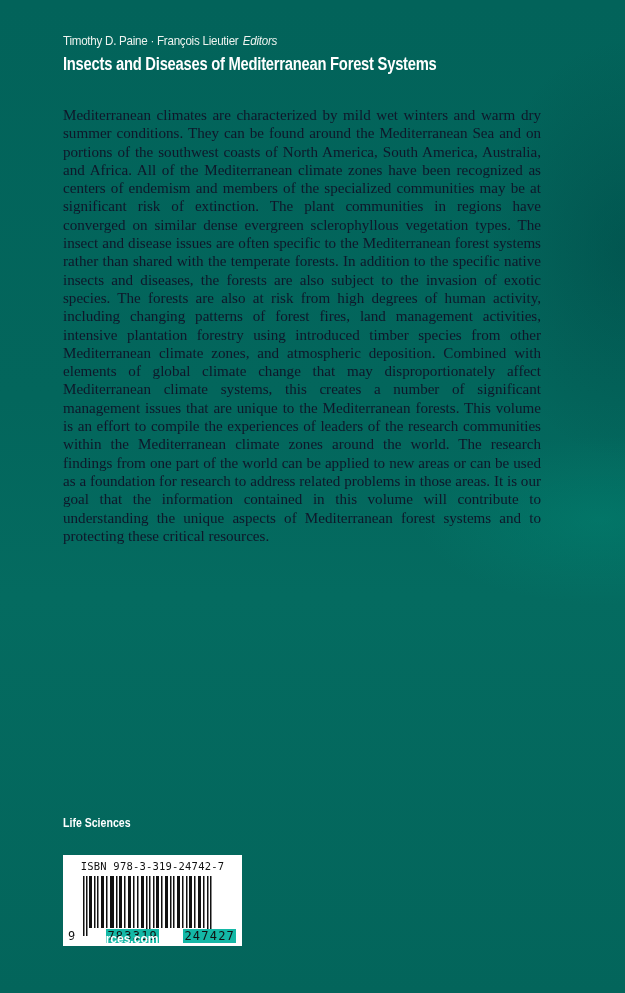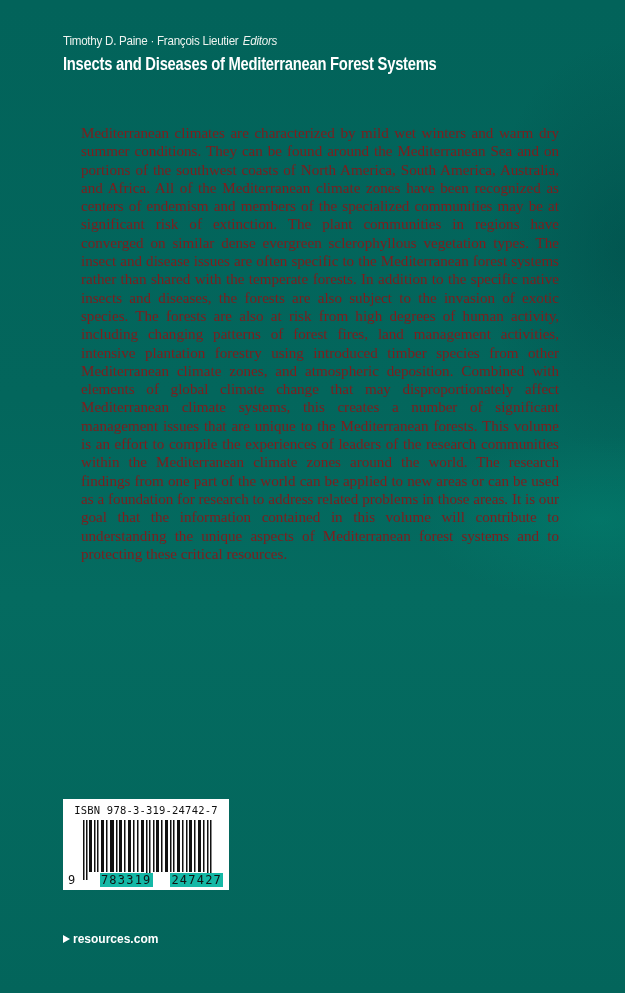--- a/index.html
+++ b/index.html
@@ -40,38 +40,38 @@
       color: #ffffff;
     }
     .blurb {
       position: absolute;
       left: 63px; top: 106px;
       width: 478px;
       font-family: "Liberation Serif", serif;
       font-size: 15.1px;
       line-height: 18.3px;
       text-align: justify;
-      color: #7f1d1d;
-      margin: 18px;
+      color: #0f172a;
+      margin: 0;
     }
     .series {
       position: absolute;
       left: 63px; top: 816px;
       font-family: "Liberation Sans", sans-serif;
       font-weight: bold;
       font-size: 12px;
       transform: scaleX(0.88);
       transform-origin: left top;
       color: #ffffff;
       white-space: nowrap;
     }
     .barcode-box {
       position: absolute;
-      left: 63px; top: 799px;
-      width: 166px; height: 91px;
+      left: 63px; top: 855px;
+      width: 179px; height: 91px;
       background: #ffffff;
     }
     .isbn-text {
       position: absolute;
       left: 0; right: 0; top: 5px;
       text-align: center;
       font-family: "DejaVu Sans Mono", monospace;
       font-size: 10.5px;
       color: #111;
       letter-spacing: 0.2px;

